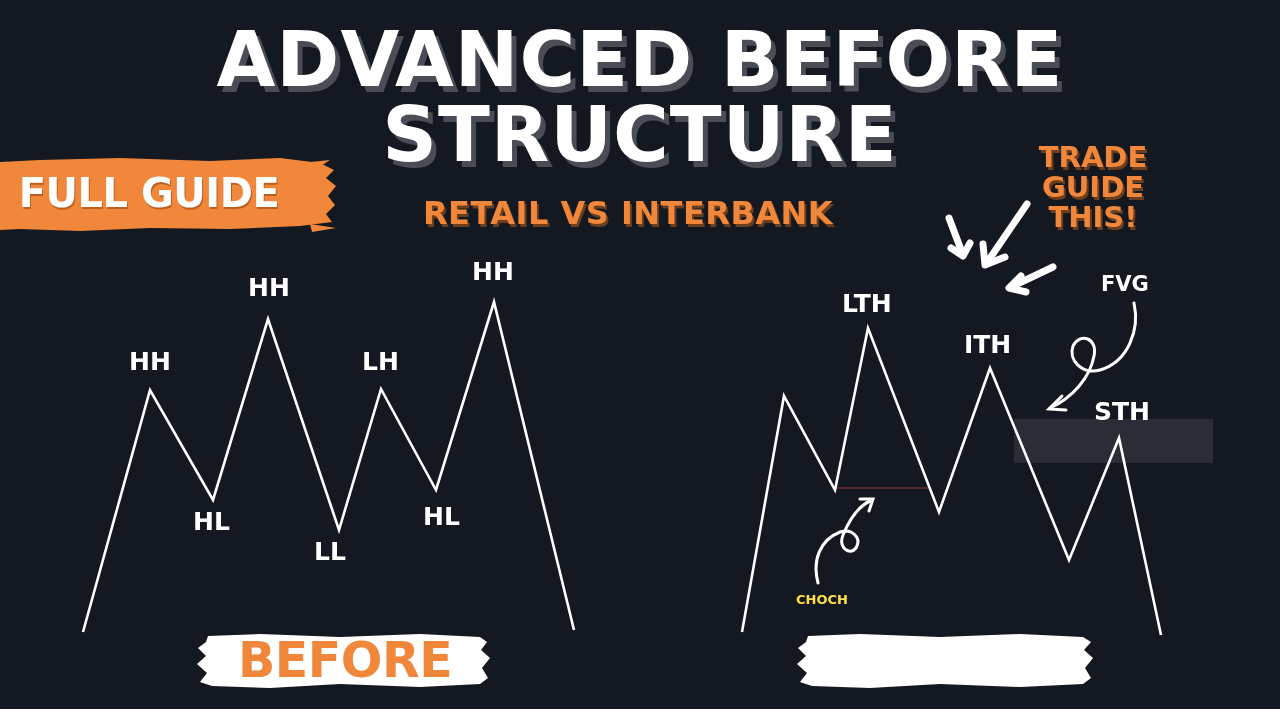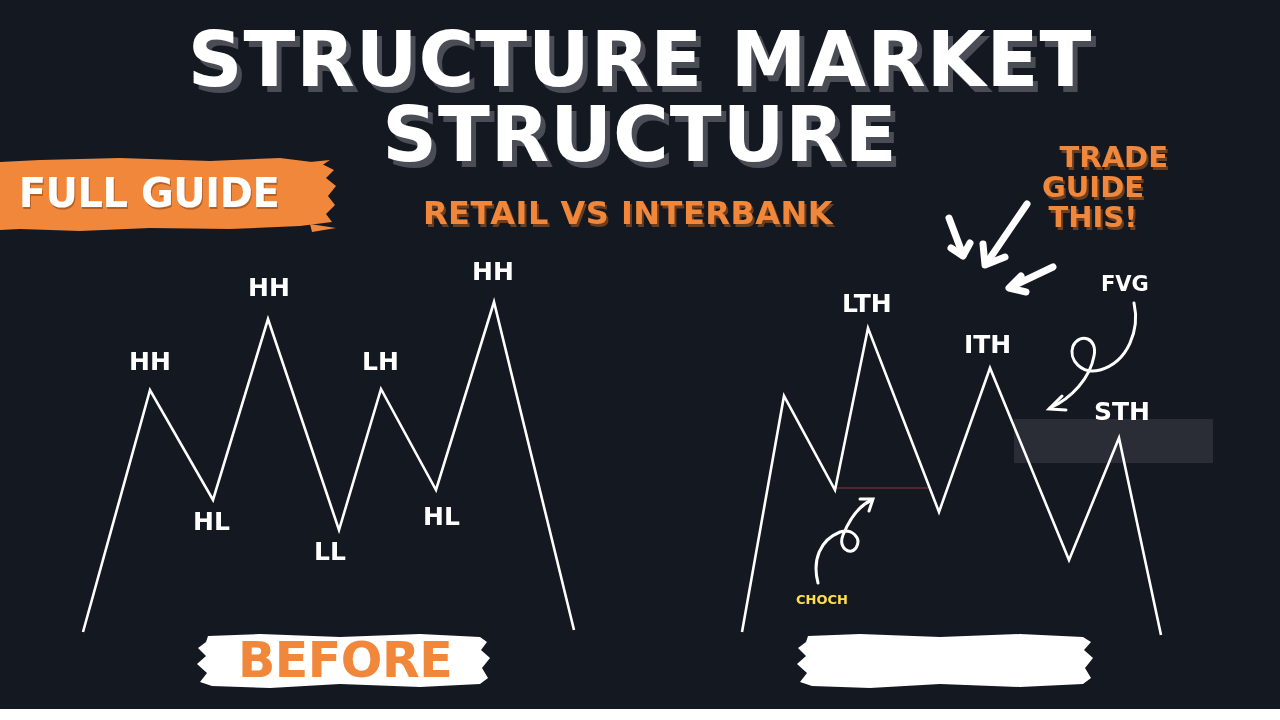--- a/index.html
+++ b/index.html
@@ -40,35 +40,35 @@
     position: absolute; color: #fde047; font-weight: 700; font-size: 13px; line-height: 16px;
     white-space: nowrap;
   }
   svg { position: absolute; left: 0; top: 0; }
 </style>
 </head>
 <body>
 
 <div class="canvas">
 
-  <div class="abs title l1">STRUCTURE MARKET</div>
+  <div class="abs title l1">ADVANCED BEFORE</div>
   <div class="abs title l2">STRUCTURE</div>
 
   <div>
     <svg width="1280" height="709">
       <path d="M0,162 L40,160 L120,158 L210,161 L280,158 L320,163 L334,170 L326,178 L336,186 L328,196 L335,205 L326,214 L332,222 L300,226 L230,229 L150,228 L80,231 L20,229 L0,230 Z" fill="#f0873a"></path>
       <path d="M300,163 L330,160 L318,168 Z" fill="#f0873a"></path>
       <path d="M310,224 L336,228 L312,232 Z" fill="#f0873a"></path>
     </svg>
     <div class="brush-label full-guide-label">FULL GUIDE</div>
   </div>
 
   <div class="abs subtitle">RETAIL VS INTERBANK</div>
 
-  <div class="abs trade" style="top:142px;text-align:right;">TRADE</div>
+  <div class="abs trade" style="top:142px;">TRADE</div>
   <div class="abs trade" style="top:172px;">GUIDE</div>
   <div class="abs trade" style="top:202px;">THIS!</div>
 
   <svg width="1280" height="709">
 
     <rect x="1014" y="419" width="199" height="44" fill="#2a2d36"></rect>
 
     <polyline points="83,632 150,390 213,500 268,319 339,530 381,389 436,490 494,302 574,630" fill="none" stroke="#ffffff" stroke-width="2.6" stroke-linejoin="miter"></polyline>
 
     <line x1="836" y1="488" x2="928" y2="488" stroke="#6b2a33" stroke-width="1.6"></line>

